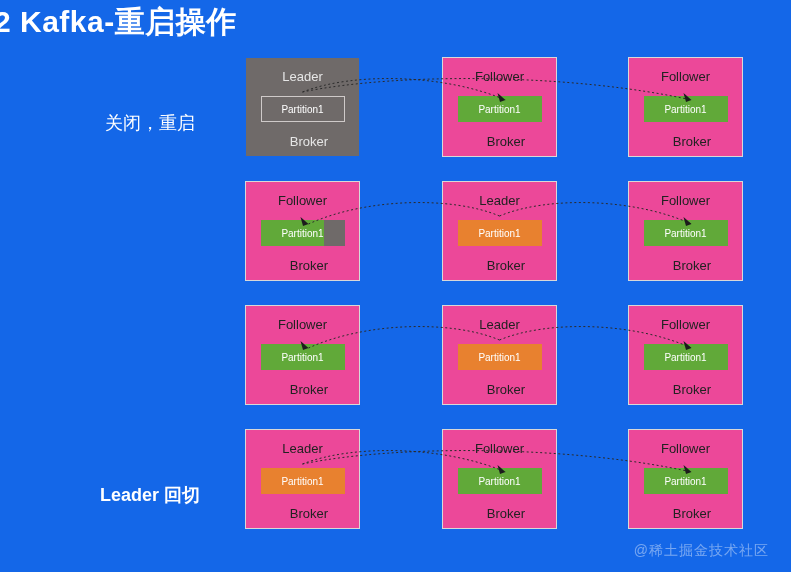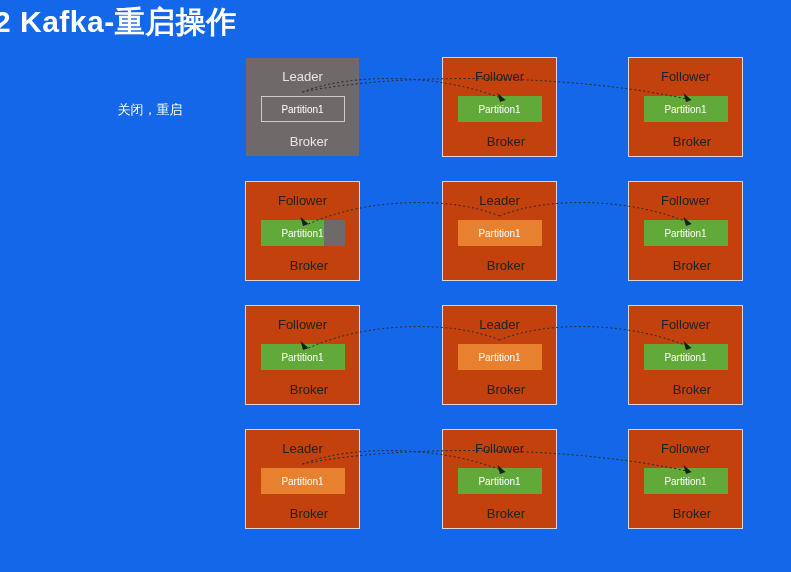--- a/index.html
+++ b/index.html
@@ -14,32 +14,32 @@
   .title{
     position:absolute;left:-6px;top:2px;
     font-size:30px;font-weight:bold;color:#ffffff;
     letter-spacing:0.5px;white-space:nowrap;
   }
 
   .rows{position:absolute;left:0;top:48px;width:791px;}
   .row{position:relative;height:124px;}
 
   .row-label{
-    position:absolute;left:40px;top:0;width:220px;height:124px;
+    position:absolute;left:40px;top:14px;width:220px;height:124px;
     display:flex;align-items:center;justify-content:center;
-    color:#ffffff;font-size:13px;text-align:right;
+    color:#ffffff;font-size:18px;text-align:right;
     line-height:1.4;
   }
   .row-label.bold{font-weight:bold;}
 
   .brokers{position:absolute;left:0;top:0;width:791px;height:124px;}
 
   .broker{
     position:absolute;top:10px;width:113px;height:98px;
-    background:#c2410c;
+    background:#ec4899;
     box-shadow:0 0 0 1px #d8d8d8;
     display:flex;flex-direction:column;align-items:center;
     justify-content:space-between;
     box-sizing:border-box;padding:4px 0 6px 0;
   }
   .broker.col0{left:246px;}
   .broker.col1{left:443px;}
   .broker.col2{left:629px;}
   .broker.dim{background:#6f6a69;box-shadow:none;}
 
@@ -179,20 +179,21 @@
         </div>
     <svg class="arrows" viewBox="0 0 791 124" width="791" height="124" xmlns="http://www.w3.org/2000/svg">
       <defs></defs>
     <path d="M 499.5 44 C 451.75 24, 365.8 26, 308.5 52" fill="none" stroke="#2b2b2b" stroke-width="1" stroke-dasharray="2 2.5"></path>
           <path d="M 308.5 52 l -8 -7 l 2.5 9 z" fill="#1c1c1c"></path>
           <path d="M 499.5 44 C 547.5 24, 633.9 26, 691.5 52" fill="none" stroke="#2b2b2b" stroke-width="1" stroke-dasharray="2 2.5"></path>
           <path d="M 691.5 52 l -8 -7 l 2.5 9 z" fill="#1c1c1c"></path>
         </svg>
   </div>
       <div class="row">
+    <div class="row-label bold">Leader 回切</div>
     <div class="brokers">
           <div class="broker col0">
     <div class="role">Leader</div>
     <div class="partition orange">
       <span class="ptext">Partition1</span>
     </div>
     <div class="brokerlabel">Broker</div>
   </div>
           <div class="broker col1">
     <div class="role">Follower</div>
@@ -212,13 +213,14 @@
     <svg class="arrows" viewBox="0 0 791 124" width="791" height="124" xmlns="http://www.w3.org/2000/svg">
       <defs></defs>
     <path d="M 302.5 44 C 353.25 24, 444.6 26, 505.5 52" fill="none" stroke="#2b2b2b" stroke-width="1" stroke-dasharray="2 2.5"></path>
           <path d="M 505.5 52 l -8 -7 l 2.5 9 z" fill="#1c1c1c"></path>
           <path d="M 302.5 44 C 399.75 24, 574.8 26, 691.5 52" fill="none" stroke="#2b2b2b" stroke-width="1" stroke-dasharray="2 2.5"></path>
           <path d="M 691.5 52 l -8 -7 l 2.5 9 z" fill="#1c1c1c"></path>
         </svg>
   </div>
     </div>
 
+  <div class="watermark">@稀土掘金技术社区</div>
 </div>
 
 </body></html>

